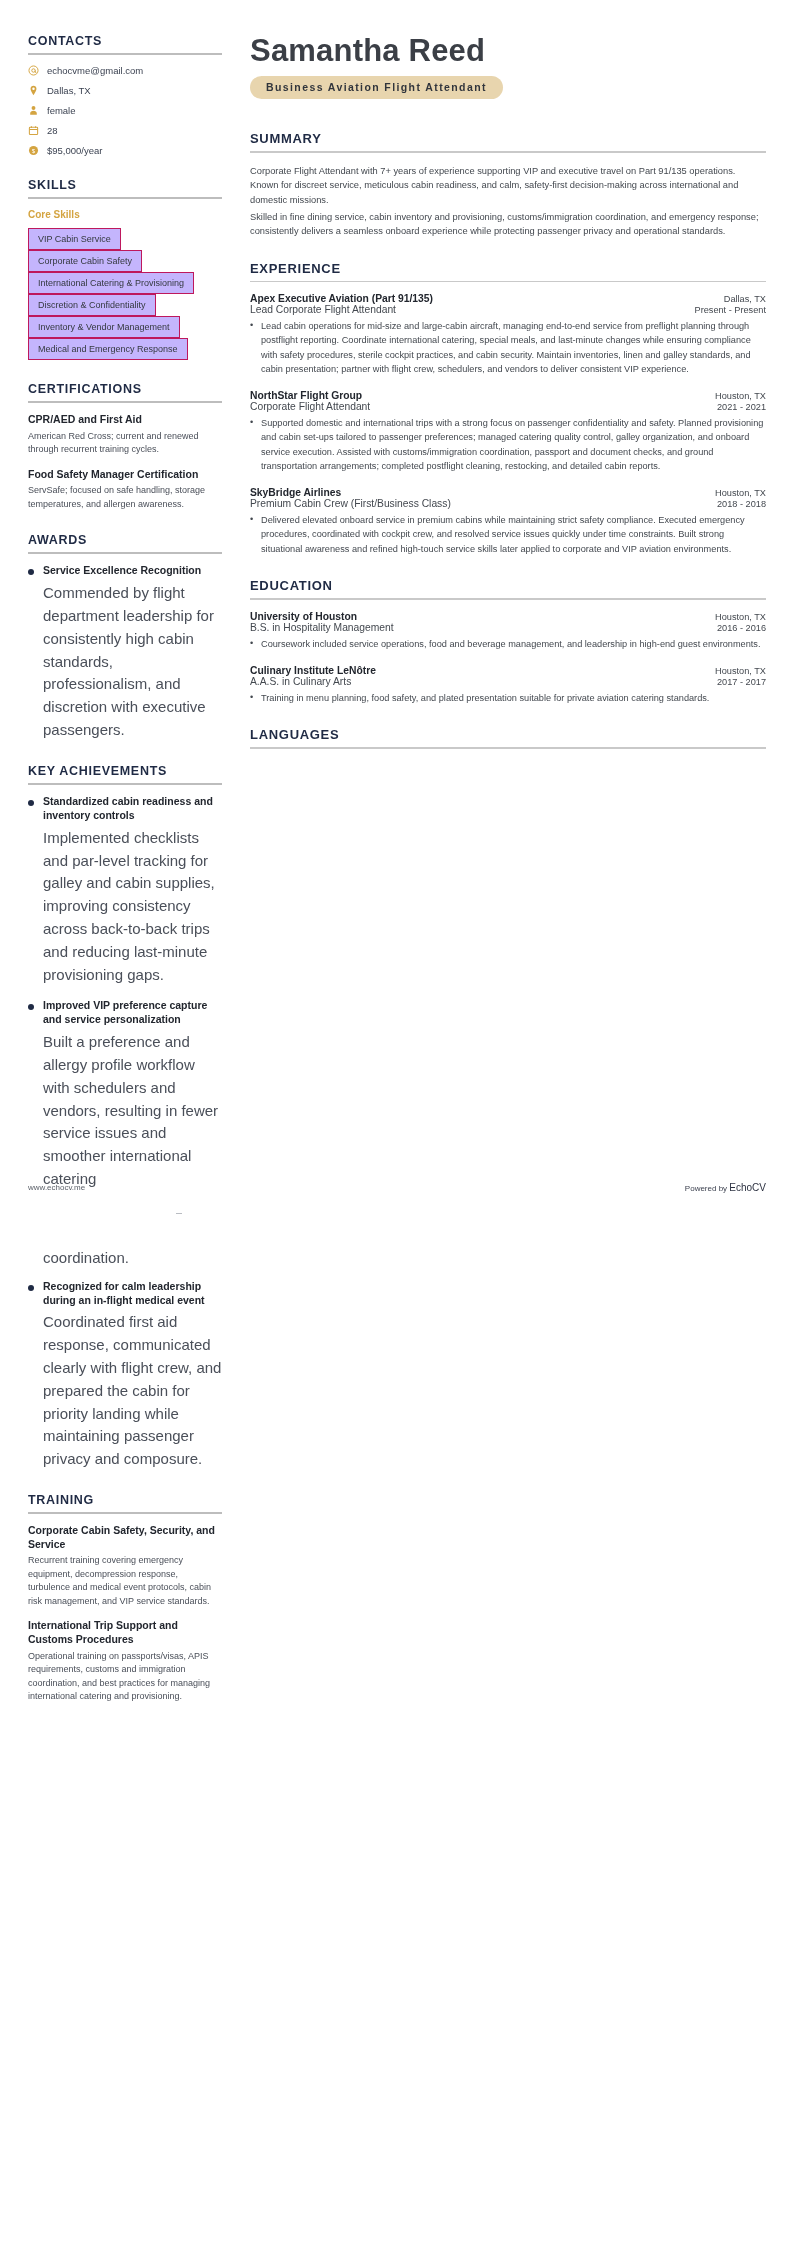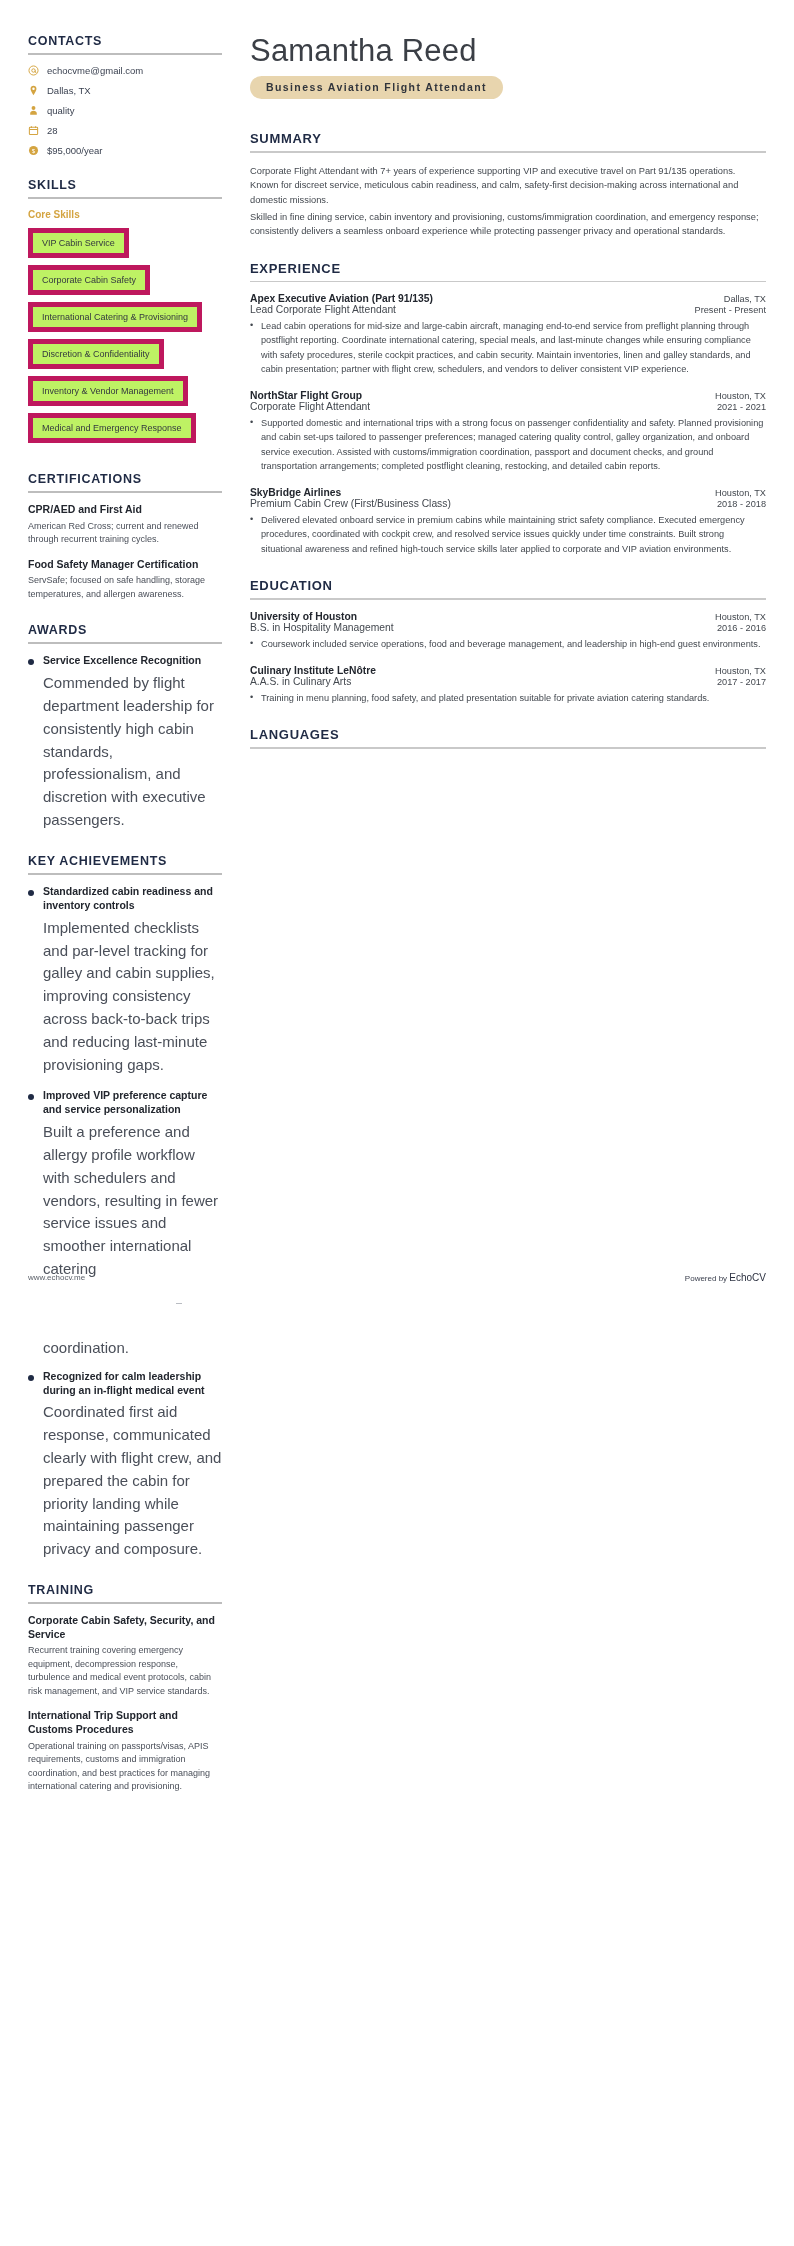--- a/index.html
+++ b/index.html
@@ -65,27 +65,26 @@
 
   
   .skills-sub {
     font-size: 10px;
     font-weight: bold;
     color: #d4a441;
     margin-bottom: 8px;
   }
   .skill-chip {
     display: inline-block;
-    border: 5px solid #be185d;
+    border: 1px solid #be185d;
     padding: 5px 9px;
     font-size: 9px;
     color: #34393f;
-    margin-bottom: 7px;
     white-space: nowrap;
-    background: #bef264;
+    background: #c4b5fd;
   }
   .skill-chip-wrap { display: block; }
 
   
   .cert-title {
     font-size: 10.5px;
     font-weight: bold;
     color: #22262e;
     margin-bottom: 3px;
     line-height: 1.3;
@@ -116,21 +115,21 @@
   }
   .bullet-desc {
     font-size: 15px;
     color: #4a4f59;
     line-height: 1.52;
   }
 
   
   .name {
     font-size: 31px;
-    font-weight: normal;
+    font-weight: bold;
     color: #3b3f46;
     letter-spacing: 0.2px;
     line-height: 1.08;
     margin-bottom: 9px;
   }
   .role-pill {
     display: inline-block;
     background: #e8d5ae;
     color: #31353c;
     font-size: 10.5px;
@@ -248,21 +247,21 @@
           <span>Dallas, TX</span>
         </div>
 
         <div class="contact-row">
           <span class="c-icon">
             <svg viewBox="0 0 16 16" fill="currentColor">
               <circle cx="8" cy="4.3" r="2.8"></circle>
               <path d="M8 8.2c-2.7 0-4.8 1.7-4.8 3.9v2.2h9.6v-2.2c0-2.2-2.1-3.9-4.8-3.9z"></path>
             </svg>
           </span>
-          <span>quality</span>
+          <span>female</span>
         </div>
 
         <div class="contact-row">
           <span class="c-icon">
             <svg viewBox="0 0 16 16" fill="none" stroke="currentColor" stroke-width="1.5">
               <rect x="2" y="3.2" width="12" height="10.6" rx="1.2"></rect>
               <path d="M2 6.4h12M5 1.8v2.4M11 1.8v2.4"></path>
             </svg>
           </span>
           <span>28</span>

